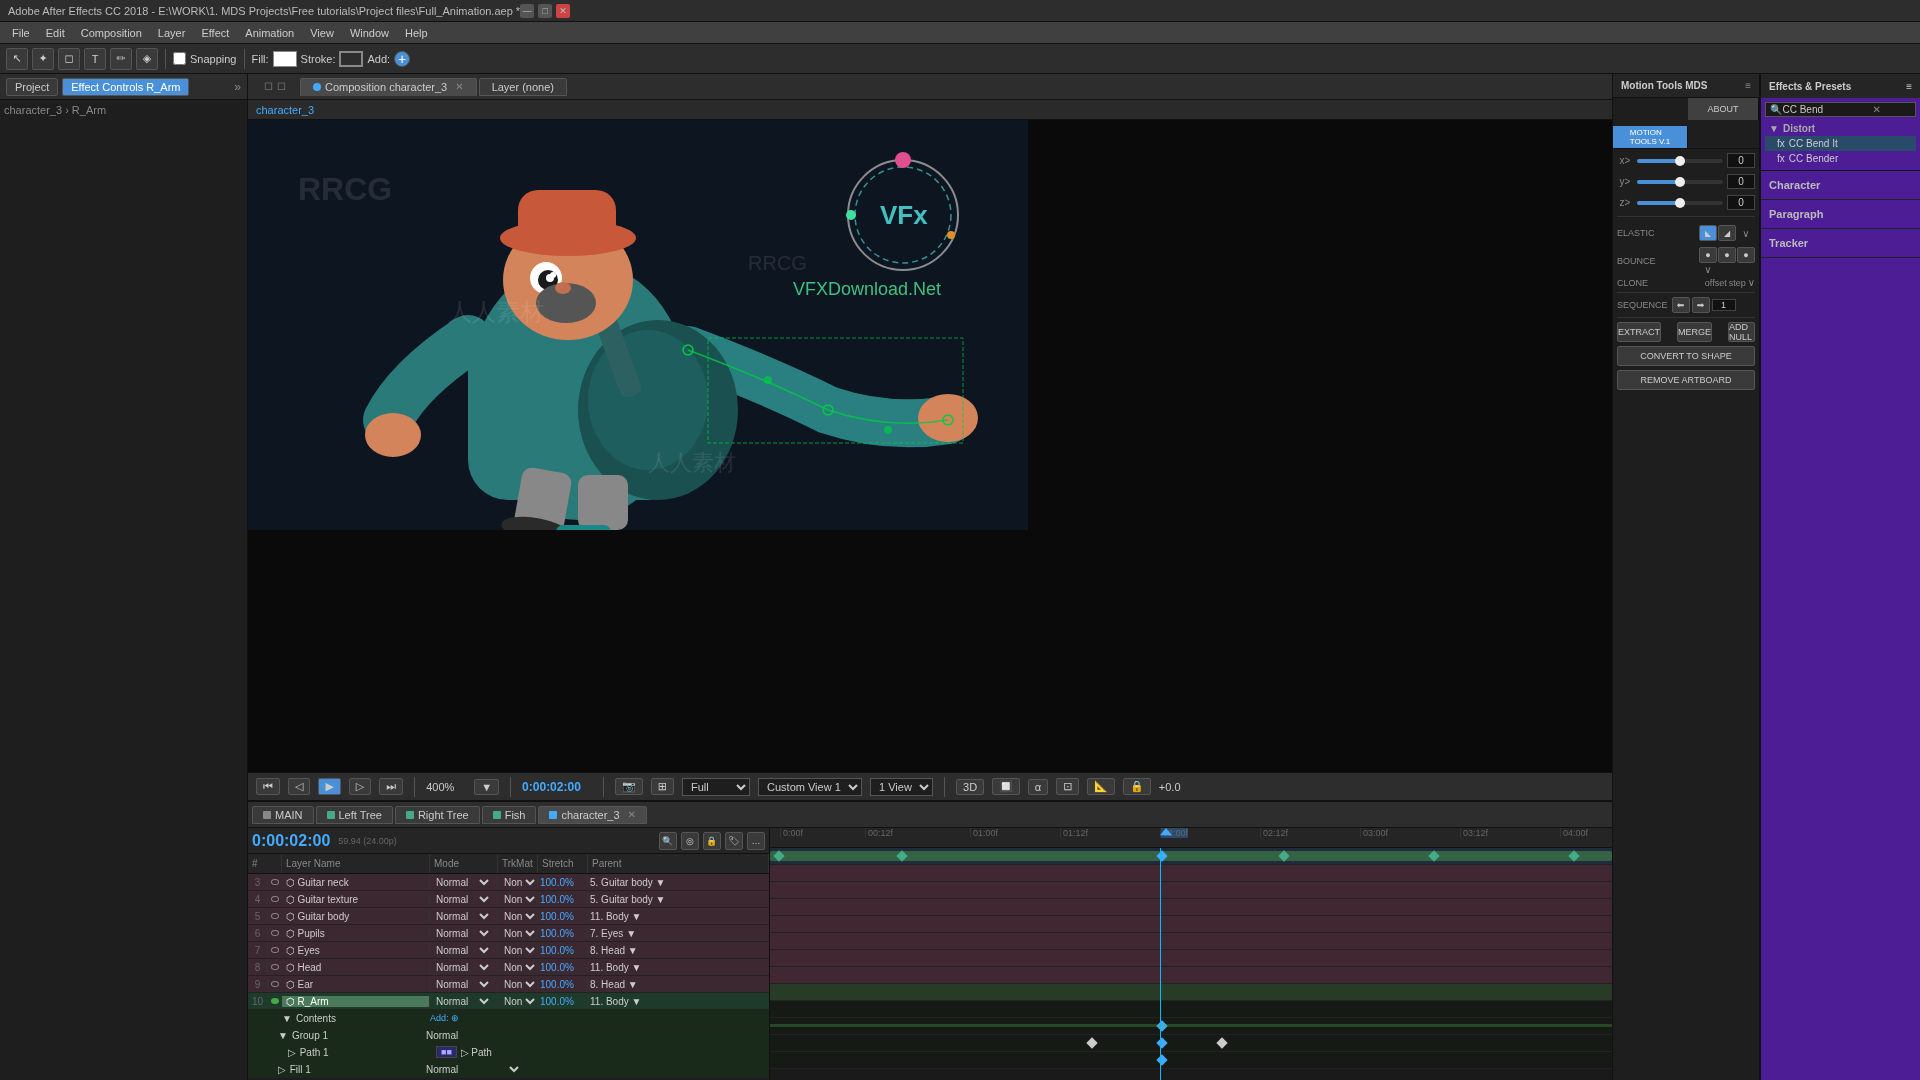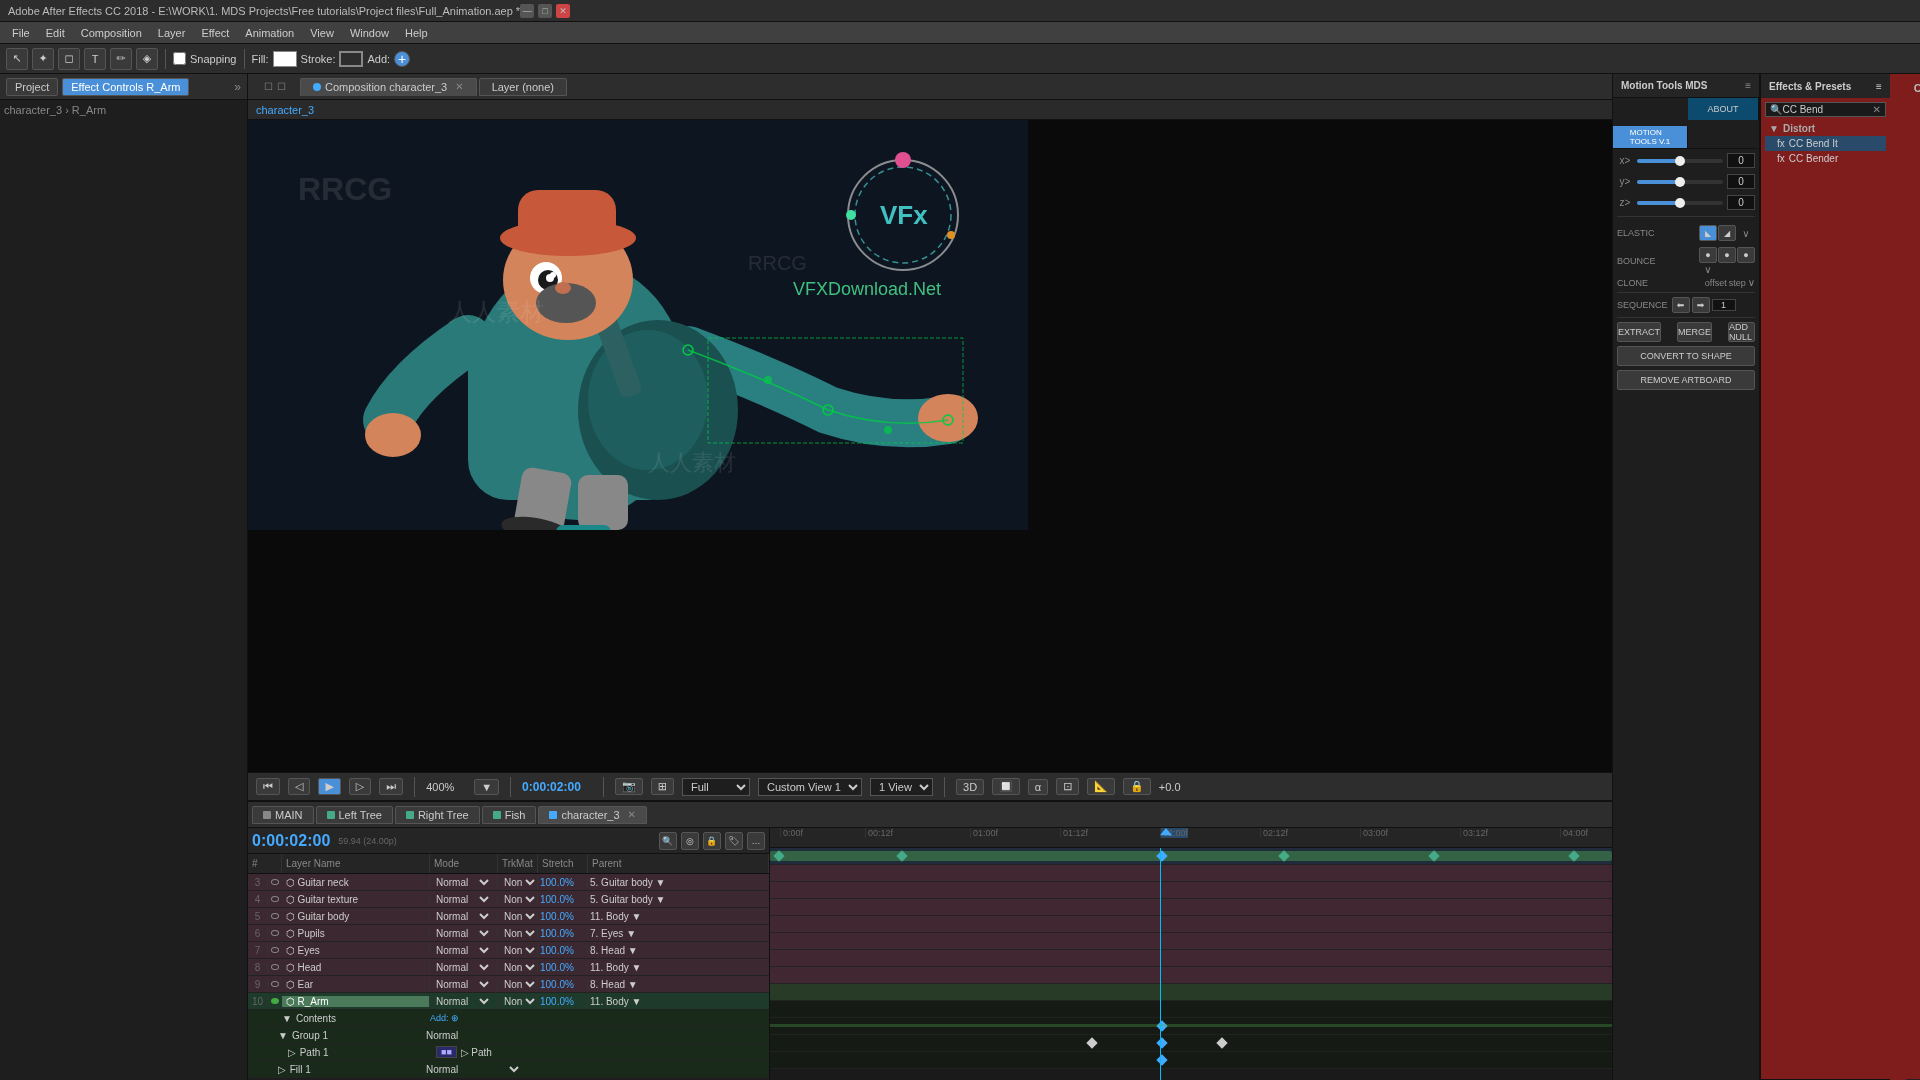--- a/index.html
+++ b/index.html
@@ -107,21 +107,21 @@
     .rp-section-header { height: 24px; background: #252525; display: flex; align-items: center; padding: 0 8px; font-size: 11px; font-weight: bold; color: #ccc; cursor: pointer; }
     .rp-section-content { padding: 6px 8px; }
     .ep-item { padding: 2px 4px; font-size: 10px; color: #ccc; cursor: pointer; display: flex; align-items: center; gap: 4px; }
     .ep-item.selected { background: #2a4a6a; }
     .ep-folder { padding: 2px 4px; font-size: 10px; color: #aaa; cursor: pointer; display: flex; align-items: center; gap: 4px; font-weight: bold; }
 
     
     #motion-panel { width: 148px; background: #1e1e1e; border-left: 1px solid #111; display: flex; flex-direction: column; }
     #mp-header { height: 24px; background: #252525; display: flex; align-items: center; padding: 0 6px; font-size: 11px; font-weight: bold; border-bottom: 1px solid #111; }
     .mp-tabs { display: flex; border-bottom: 1px solid #111; }
-    .mp-tab { flex: 1; height: 22px; display: flex; align-items: center; justify-content: center; font-size: 9px; cursor: pointer; background: #0c4a6e; border-right: 1px solid #111; }
+    .mp-tab { flex: 1; height: 22px; display: flex; align-items: center; justify-content: center; font-size: 9px; cursor: pointer; background: #404040; border-right: 1px solid #111; }
     .mp-tab.active { background: #4a90d9; color: #fff; margin-top: 28px; }
     .mp-content { padding: 4px; flex: 1; overflow-y: auto; }
     .mp-slider-row { display: flex; align-items: center; justify-content: space-between; margin-bottom: 6px; }
     .mp-slider-label { font-size: 10px; color: #888; width: 16px; text-align: center; }
     .mp-slider { flex: 1; height: 4px; background: #333; border-radius: 2px; margin: 0 4px; position: relative; cursor: pointer; }
     .mp-slider-fill { height: 100%; background: #4a90d9; border-radius: 2px; }
     .mp-slider-thumb { width: 10px; height: 10px; background: #eee; border-radius: 50%; position: absolute; top: -3px; }
     .mp-num { width: 28px; background: #111; border: 1px solid #444; text-align: center; font-size: 10px; color: #ccc; padding: 1px 2px; }
 
     .mp-grid { display: grid; grid-template-columns: repeat(3,1fr); gap: 2px; margin: 4px 0; }
@@ -679,21 +679,21 @@
       <div class="mp-action-row">
         <div class="mp-action-btn">EXTRACT</div>
         <div class="mp-action-btn">MERGE</div>
         <div class="mp-action-btn">ADD NULL</div>
       </div>
       <div class="mp-big-btn">CONVERT TO SHAPE</div>
       <div class="mp-big-btn">REMOVE ARTBOARD</div>
     </div>
   </div>
 
-  <div id="right-panel" style="width:160px;background:#7f1d1d;display:flex;flex-direction:row;overflow:hidden;border-left:1px solid #111;gap:16px;">
+  <div id="right-panel" style="width:160px;background:#4c1d95;display:flex;flex-direction:column;overflow:hidden;border-left:1px solid #111;">
 
     <div class="rp-section">
       <div class="rp-section-header">
         <span style="font-size:10px;font-weight:bold;color:#ccc;">Effects &amp; Presets</span>
         <span style="margin-left:auto;font-size:10px;cursor:pointer;">≡</span>
       </div>
       <div class="rp-section-content" style="padding:4px;">
         <div style="display:flex;align-items:center;border:1px solid #555;background:#1a1a1a;margin-bottom:4px;padding:1px 4px;">
           <span style="font-size:10px;color:#888;">🔍</span>
           <input type="text" style="background: transparent; border: none; color: rgb(204, 204, 204); font-size: 10px; outline: none; width: 90px;" value="CC Bend">

